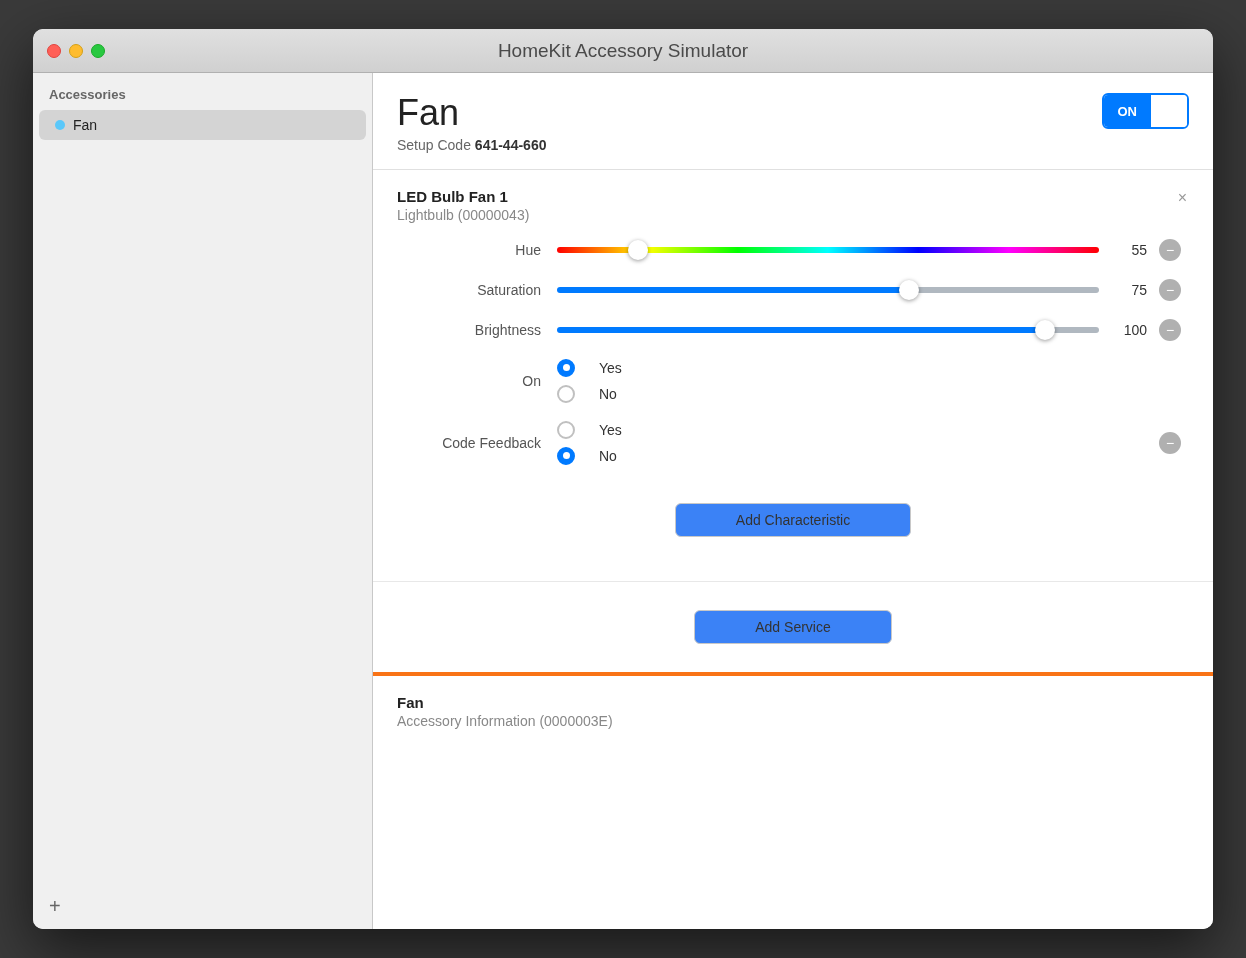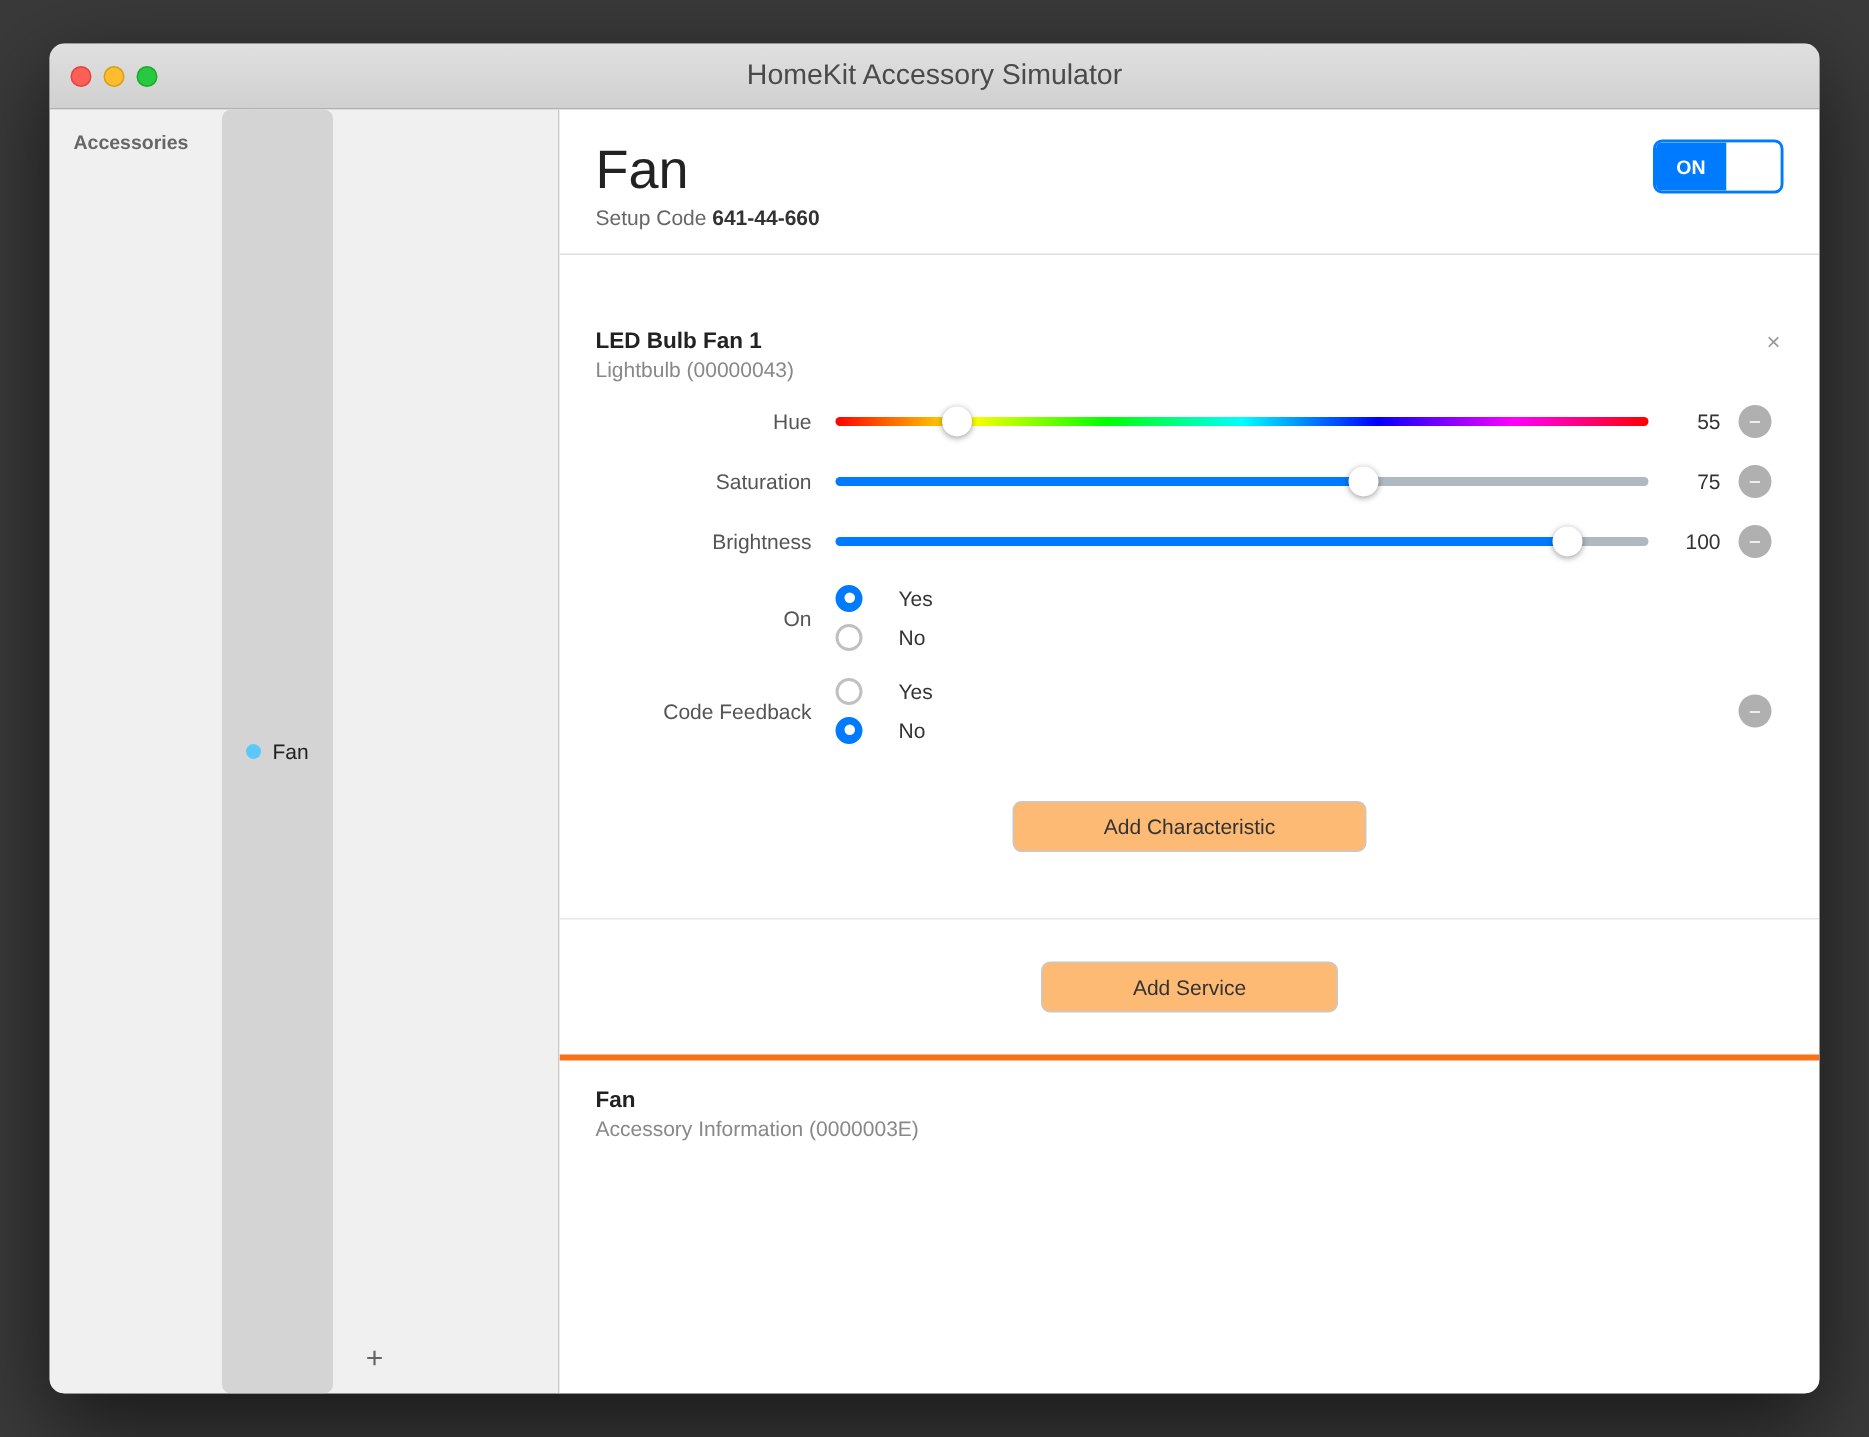--- a/index.html
+++ b/index.html
@@ -58,21 +58,21 @@
       display: flex;
       flex: 1;
       overflow: hidden;
     }
     
     .sidebar {
       width: 340px;
       background: #f0f0f0;
       border-right: 1px solid #c8c8c8;
       display: flex;
-      flex-direction: row;
+      flex-direction: column;
       flex-shrink: 0;
     }
     .sidebar-header {
       padding: 14px 16px 8px;
       font-size: 13px;
       color: #666;
       font-weight: 600;
     }
     .sidebar-item {
       display: flex;
@@ -167,21 +167,20 @@
     
     .service-block {
       padding: 18px 24px;
       border-bottom: 1px solid #e8e8e8;
     }
     .service-header {
       display: flex;
       justify-content: space-between;
       align-items: flex-start;
       margin-bottom: 16px;
-      margin-top: 31px;
     }
     .service-name {
       font-size: 15px;
       font-weight: 700;
       color: #222;
     }
     .service-type {
       font-size: 14px;
       color: #888;
       margin-top: 2px;
@@ -310,21 +309,21 @@
     }
     .radio-label {
       font-size: 14px;
       color: #333;
     }
     
     .add-char-btn, .add-service-btn {
       display: block;
       margin: 10px auto;
       padding: 8px 60px;
-      background: #fdba74;
+      background: #3b82f6;
       border: 1px solid #c8c8c8;
       border-radius: 6px;
       font-size: 14px;
       color: #333;
       cursor: pointer;
       font-family: inherit;
     }
     .add-service-section {
       padding: 18px 24px;
       border-bottom: 4px solid #f97316;

